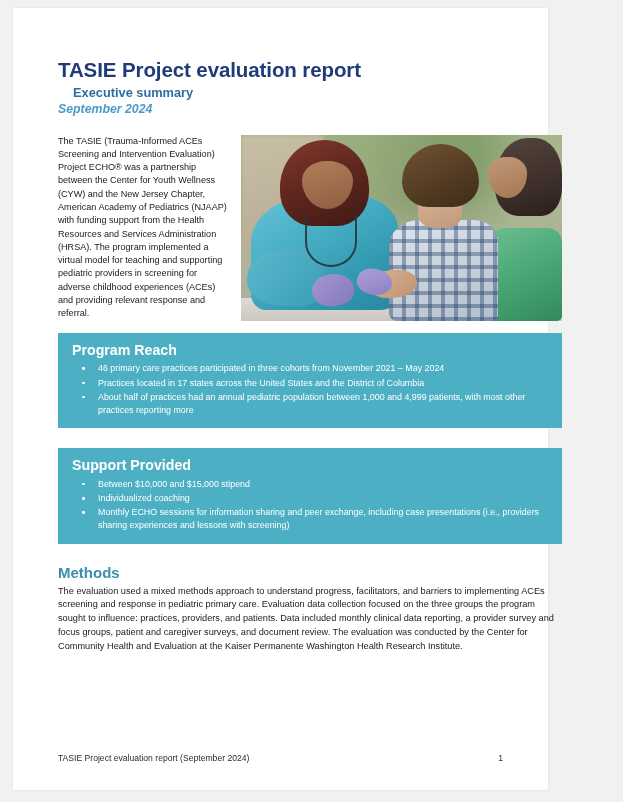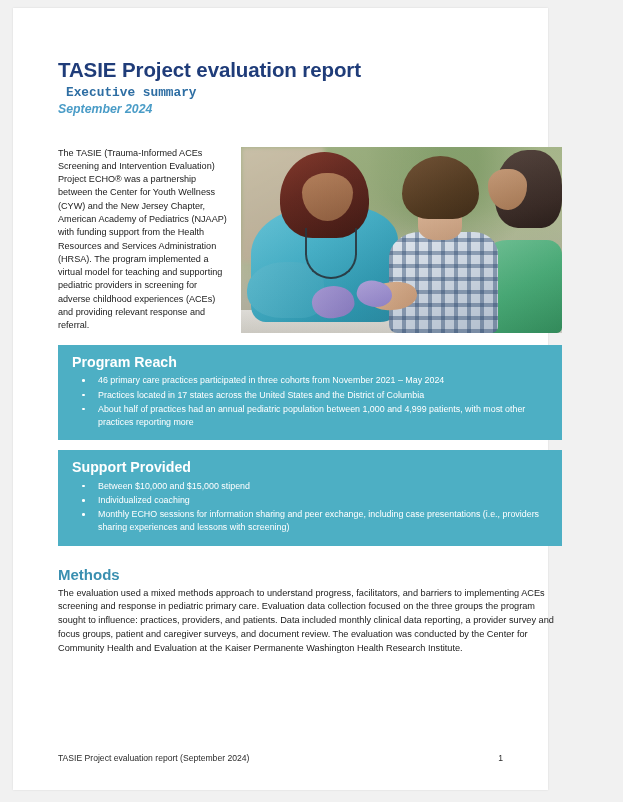--- a/index.html
+++ b/index.html
@@ -36,35 +36,34 @@
     color: #1f3c79;
     letter-spacing: -0.1px;
     line-height: 1.15;
     margin: 0 0 3px 0;
   }
   .doc-subtitle {
     font-size: 12.8px;
     font-weight: bold;
     color: #2e6ea3;
     line-height: 1.2;
-    margin: 0 0 2px 8px;
-    font-family: Liberation Mono, monospace;
+    margin: 0 0 2px 15px;
   }
   .doc-date {
     font-size: 12.3px;
     font-weight: bold;
     font-style: italic;
     color: #4a9cc7;
     line-height: 1.2;
     margin: 0;
   }
 
   
   .intro-row {
-    margin-top: 30px;
+    margin-top: 18px;
     display: flex;
     align-items: flex-start;
   }
   .intro-text {
     width: 170px;
     flex: 0 0 170px;
     font-size: 9.1px;
     line-height: 1.46;
     color: #1a1a1a;
     text-align: left;
@@ -188,21 +187,21 @@
   }
 
   
   .callout {
     background: #4dafc4;
     color: #ffffff;
     padding: 9px 14px 10px 14px;
     box-sizing: border-box;
   }
   .callout.first { margin-top: 12px; }
-  .callout.second { margin-top: 10px; }
+  .callout.second { margin-top: 20px; }
   .callout-title {
     font-size: 14.2px;
     font-weight: bold;
     line-height: 1.25;
     margin: 0 0 3px 0;
     color: #ffffff;
   }
   .callout ul {
     margin: 0;
     padding: 0;

